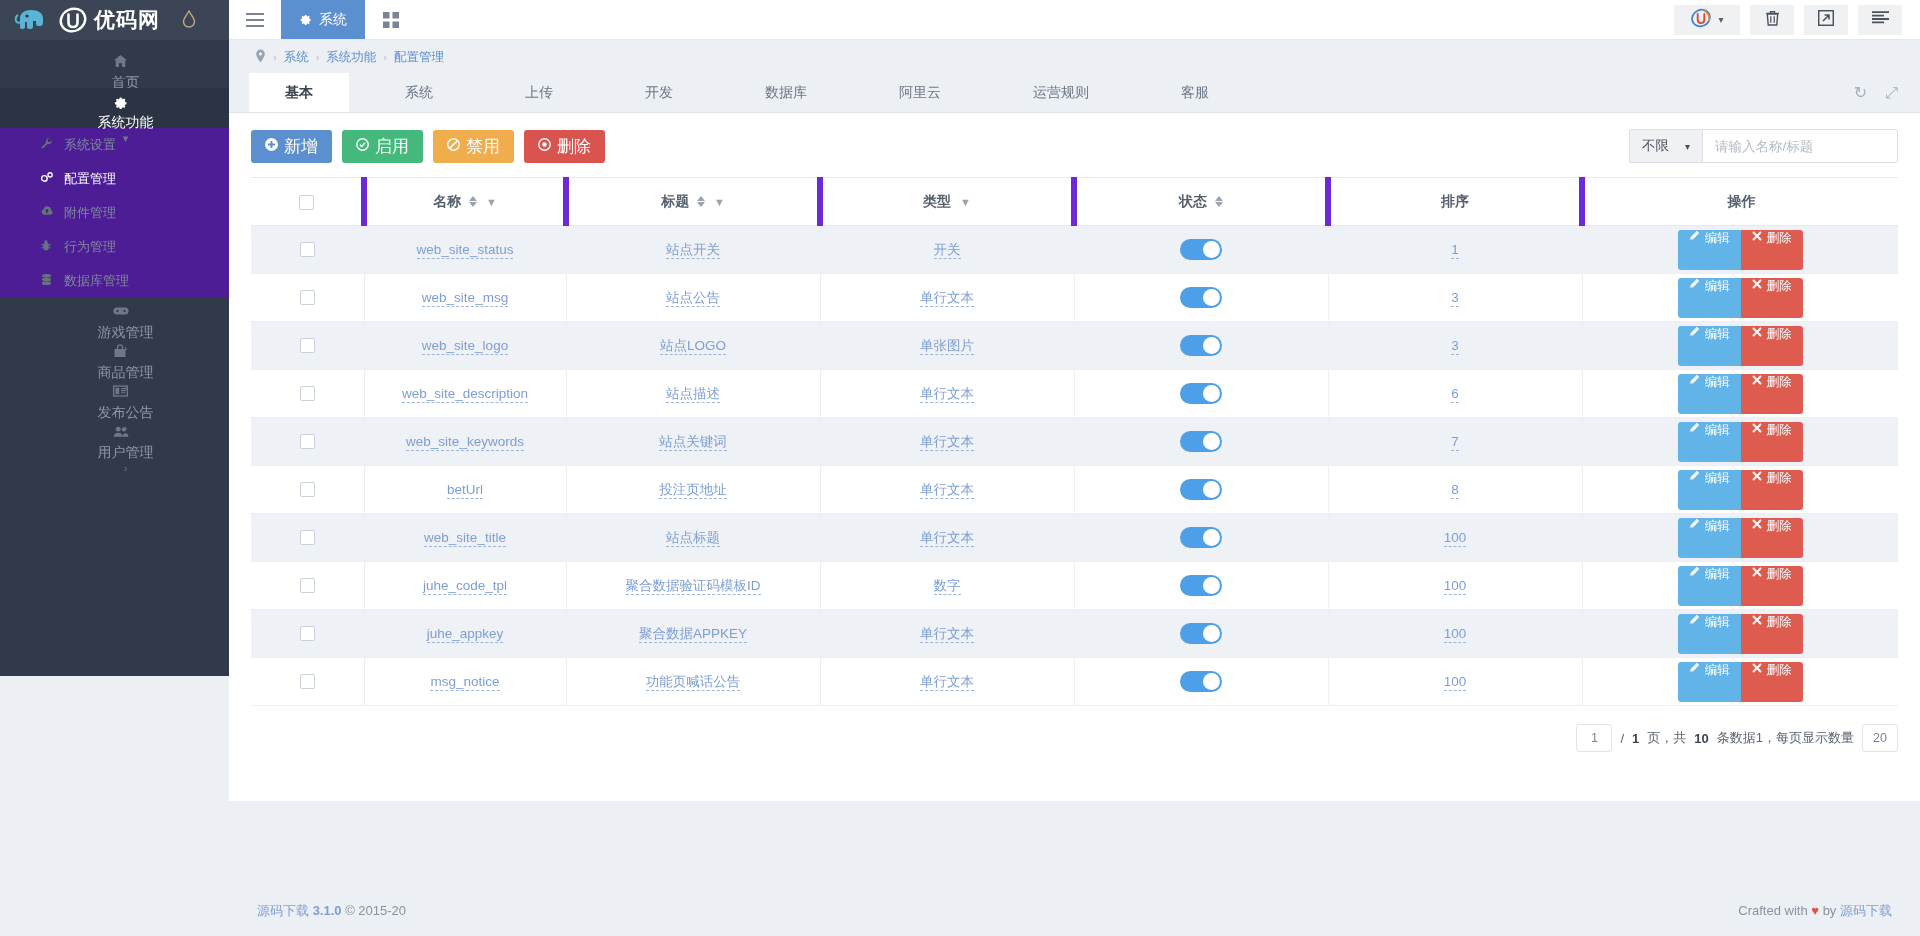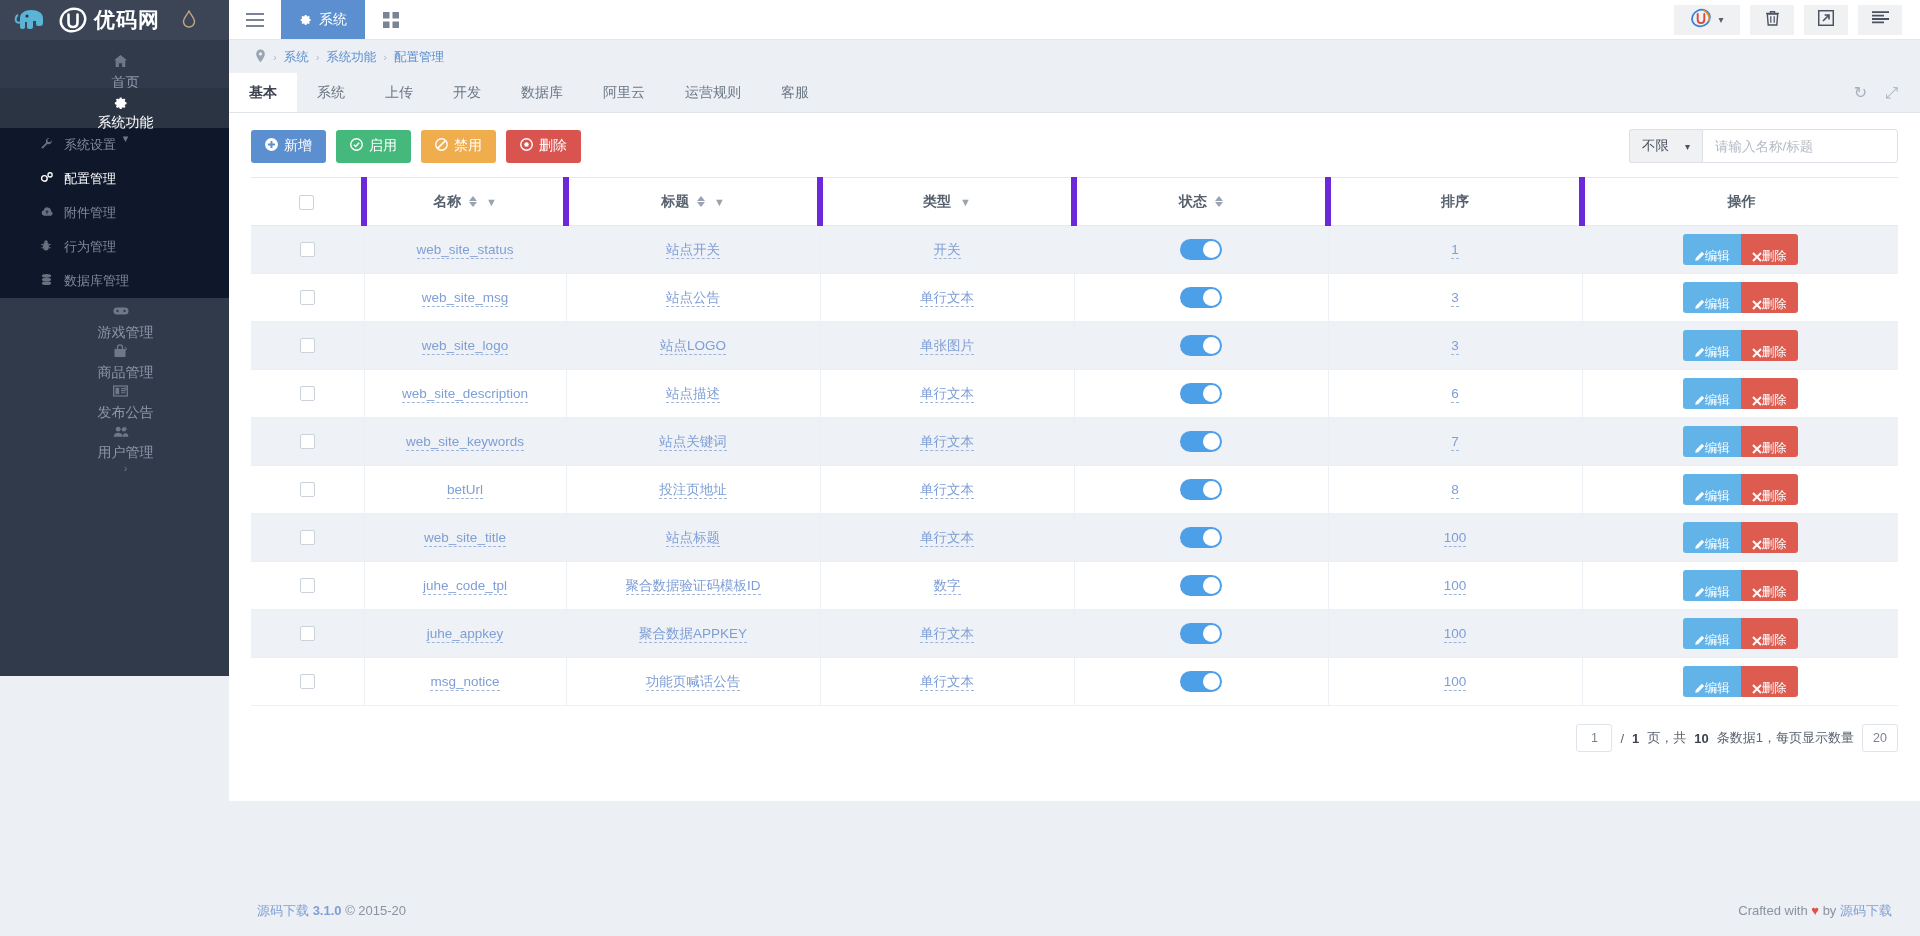--- a/index.html
+++ b/index.html
@@ -37,21 +37,21 @@
     padding-left: 22px; position: relative; flex-direction: column;
   }
   .menu-item .mi-icon {
     width: 26px; flex: 0 0 26px; display: flex; align-items: center;
     color: #6e7888; font-size: 14px;
   }
   .menu-item .mi-label { flex: 1; }
   .menu-item .mi-caret { width: 26px; text-align: center; font-size: 11px; color: #6e7888; }
   .menu-item.open { background: #2b3443; color: #ffffff; }
   .menu-item.open .mi-icon { color: #ffffff; }
-  .submenu { background: #0f172a; }
+  .submenu { background: #4c1d95; font-family: Liberation Mono, monospace; }
   .sub-item {
     height: 34px; display: flex; align-items: center;
     color: #7f8a9b; font-size: 13px; cursor: pointer; padding-left: 40px;
   }
   .sub-item .si-icon { width: 24px; flex: 0 0 24px; color: #68727f; font-size: 12px; }
   .sub-item.active { color: #ffffff; }
   .sub-item.active .si-icon { color: #ffffff; }
 
   
   #topbar {
@@ -90,40 +90,40 @@
   #breadcrumb a { color: #5b8fd0; text-decoration: none; cursor: pointer; }
   #breadcrumb .sep { color: #b3bcc8; font-size: 11px; }
 
   
   #tabs {
     position: absolute; left: 229px; top: 73px; right: 0; height: 40px;
     background: #eceff4; display: flex; align-items: stretch;
     border-bottom: 1px solid #dfe3ea;
   }
   .tab {
-    padding: 0 20px; display: flex; align-items: center;
-    font-size: 14px; color: #6b7685; cursor: pointer;
+    padding: 0 36px; display: flex; align-items: center;
+    font-size: 14px; color: #6b7685; cursor: pointer; margin-left: 20px;
   }
   .tab.active { background: #ffffff; color: #3d4450; font-weight: bold; }
   #tabs-right {
     margin-left: auto; display: flex; align-items: center; gap: 18px;
     padding-right: 22px; color: #a6b0bd;
   }
   #tabs-right span { cursor: pointer; }
 
   
   #panel {
     position: absolute; left: 229px; top: 113px; right: 0; height: 688px;
     background: #ffffff;
   }
   #toolbar {
     display: flex; align-items: center; padding: 16px 22px 14px 22px;
   }
   .btn {
-    height: 33px; border-radius: 3px; color: #fff; font-size: 14px;
+    height: 33px; border-radius: 3px; color: #fff; font-size: 17px;
     display: inline-flex; align-items: center; gap: 6px;
     padding: 0 14px; margin-right: 10px; cursor: pointer; border: none;
     font-family: inherit;
   }
   .btn-add { background: #5b8fd0; }
   .btn-enable { background: #45b97c; }
   .btn-disable { background: #f0ad4e; }
   .btn-delete { background: #d9534f; }
   #search-wrap { margin-left: auto; display: flex; align-items: stretch; height: 34px; }
   #search-select {
@@ -181,22 +181,22 @@
     width: 42px; height: 21px; border-radius: 11px; background: #4d9fe8;
     display: inline-block; position: relative; cursor: pointer;
     vertical-align: middle;
   }
   .switch::after {
     content: ""; position: absolute; top: 2px; right: 2px;
     width: 17px; height: 17px; border-radius: 50%; background: #fff;
   }
   .op-group { display: inline-flex; }
   .op-btn {
-    height: 31px; padding: 0 11px; display: inline-flex; align-items: flex-end;
-    color: #fff; font-size: 12.5px; cursor: pointer;
+    height: 40px; padding: 0 11px; display: inline-flex; align-items: flex-start;
+    gap: 5px; color: #fff; font-size: 12.5px; cursor: pointer;
   }
   .op-edit { background: #62b4e8; border-radius: 3px 0 0 3px; }
   .op-del { background: #de5b50; border-radius: 0 3px 3px 0; }
 
   
   #pager {
     display: flex; align-items: center; justify-content: flex-end;
     padding: 18px 22px 0 22px; font-size: 13px; color: #5b6472; gap: 8px;
   }
   .pg-box {

